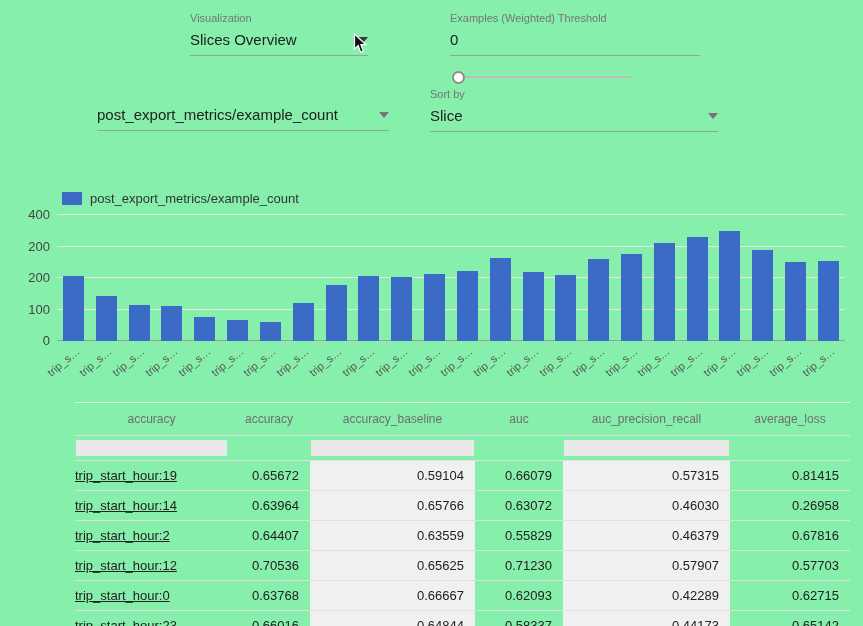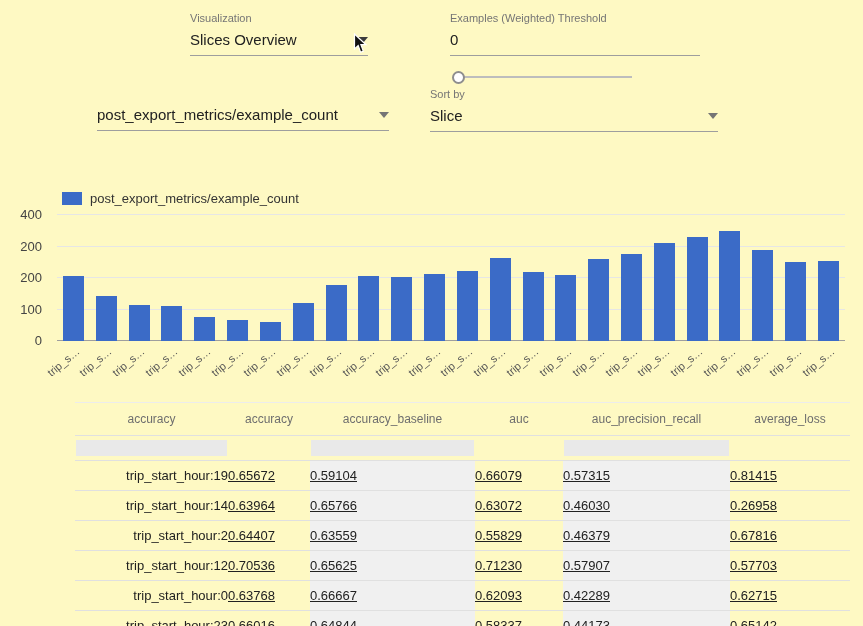--- a/index.html
+++ b/index.html
@@ -1,17 +1,17 @@
 <!DOCTYPE html>
 <html><head>
 <meta charset="utf-8">
 <style>
   html,body { margin:0; padding:0; background:#fff; }
   .app {
-    position:relative; width:863px; height:626px; background:#fef9c3; overflow:hidden;
+    position:relative; width:863px; height:626px; background:#86efac; overflow:hidden;
     font-family:"Liberation Sans", sans-serif; color:#212121;
   }
   
   .ctrl { position:absolute; }
   .ctrl-label { font-size:11px; color:#757575; margin-bottom:7px; }
   .select-row {
     display:flex; justify-content:space-between; align-items:center;
     border-bottom:1px solid #9e9e9e; padding-bottom:7px;
     font-size:15px; color:#212121; cursor:pointer;
   }
@@ -27,21 +27,21 @@
                  border-radius:50%; background:#fff; }
   .ctrl-show { left:97px;  top:106px; width:292px; }
   .ctrl-sort { left:430px; top:88px; width:288px; }
   
   .cursor { position:absolute; left:353px; top:33px; z-index:50; pointer-events:none; }
   
   .legend { position:absolute; left:62px; top:191px; display:flex; align-items:center; gap:8px; }
   .legend-swatch { width:20px; height:13px; background:#3b6bc7; }
   .legend-label { font-size:13px; color:#333; }
   .ylabels { position:absolute; left:8px; top:215px; width:42px; height:126px; }
-  .ytick { position:absolute; right:8px; width:42px; text-align:right; font-size:13px; color:#444; line-height:16px; }
+  .ytick { position:absolute; right:0; width:42px; text-align:right; font-size:13px; color:#444; line-height:16px; }
   .plot { position:absolute; left:57px; top:215px; width:788px; height:126px; }
   .gridline { position:absolute; left:0; right:0; height:1px; background:#e6e6e6; }
   .gridline.baseline { background:#9e9e9e; }
   .bars { position:absolute; left:0; right:0; top:0; bottom:0; display:flex; align-items:flex-end; }
   .bar-slot { flex:1; display:flex; justify-content:center; align-items:flex-end; height:100%; }
   .bar { width:64%; }
   .xlabels { position:absolute; left:57px; top:344px; width:788px; height:44px; display:flex; }
   .xlabel-slot { flex:1; position:relative; }
   .xlabel-slot span {
     position:absolute; right:50%; top:1px; white-space:nowrap;
@@ -49,22 +49,22 @@
     font-size:11px; color:#555;
   }
   
   .table-wrap { position:absolute; left:75px; top:402px; width:775px; }
   table { border-collapse:collapse; width:100%; table-layout:fixed; font-size:13px; }
   thead th { height:30px; font-size:12px; color:#6e6e6e; font-weight:normal; text-align:center;
              border-top:1px solid #ececec; border-bottom:1px solid #e0e0e0; overflow:hidden; }
   tr.filter-row td { height:20px; padding:2px 1px; border-bottom:1px solid #e0e0e0; }
   .filter-box { height:16px; background:#e9e9e9; }
   tbody td { height:29px; border-bottom:1px solid #e0e0e0; padding:0; overflow:hidden; }
-  td.feature { text-align:right; }
-  td.num { text-align:left; padding-right:11px;text-decoration:underline; }
+  td.feature { text-align:left;text-decoration:underline; }
+  td.num { text-align:right; padding-right:11px; }
   td.shaded { background:#f0f0f0; }
 </style>
 </head>
 <body>
 
 <div class="app">
 
   <div class="ctrl ctrl-viz">
     <div class="ctrl-label">Visualization</div>
     <div class="select-row">

